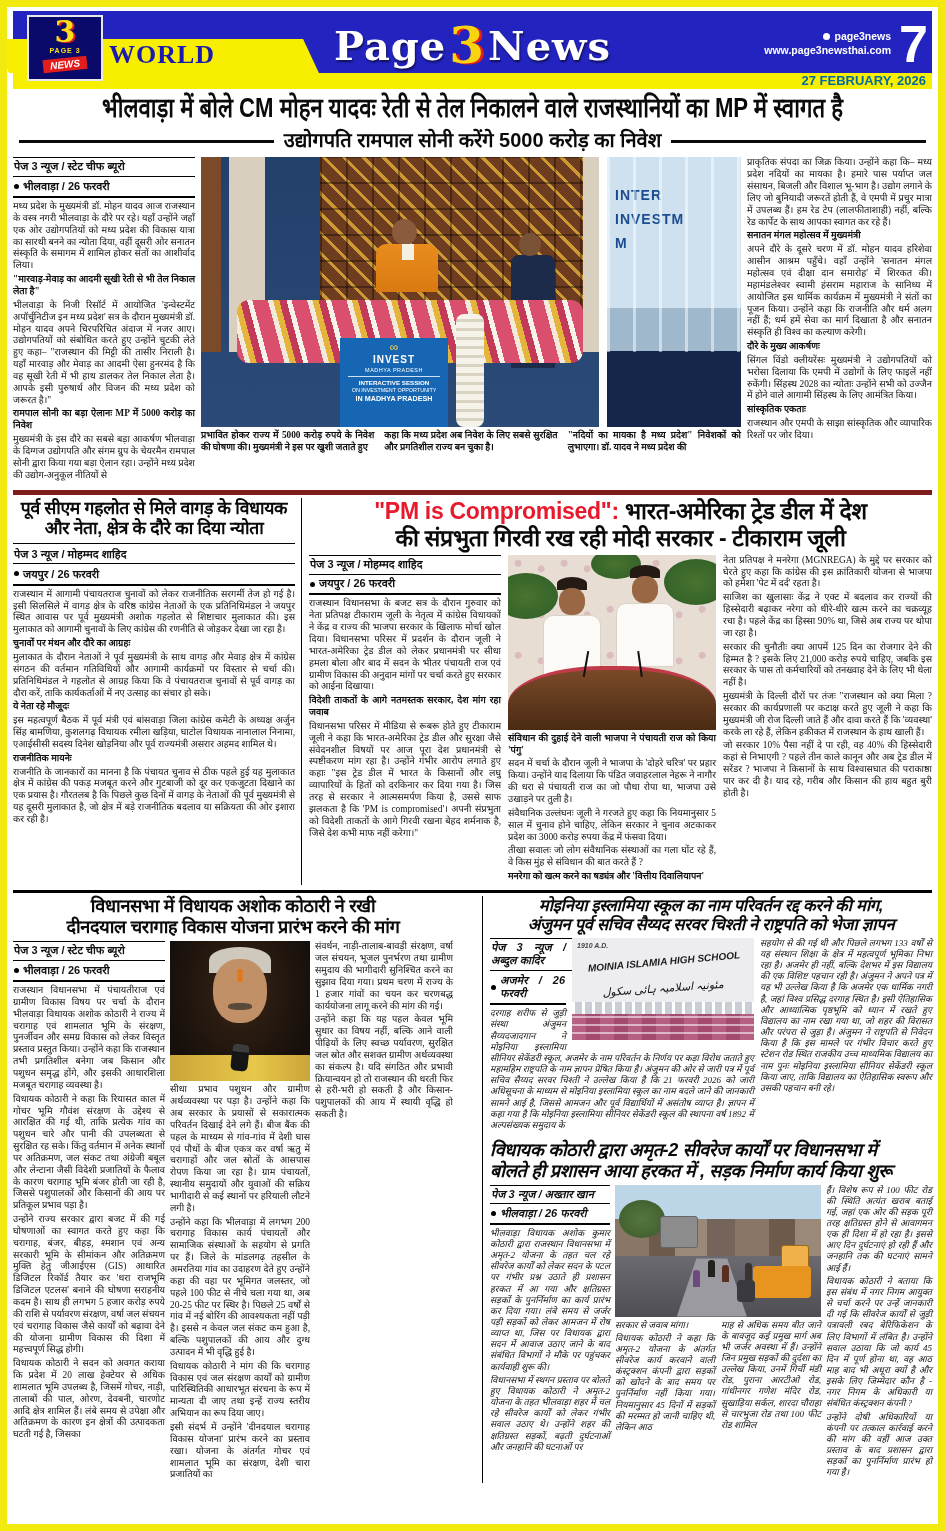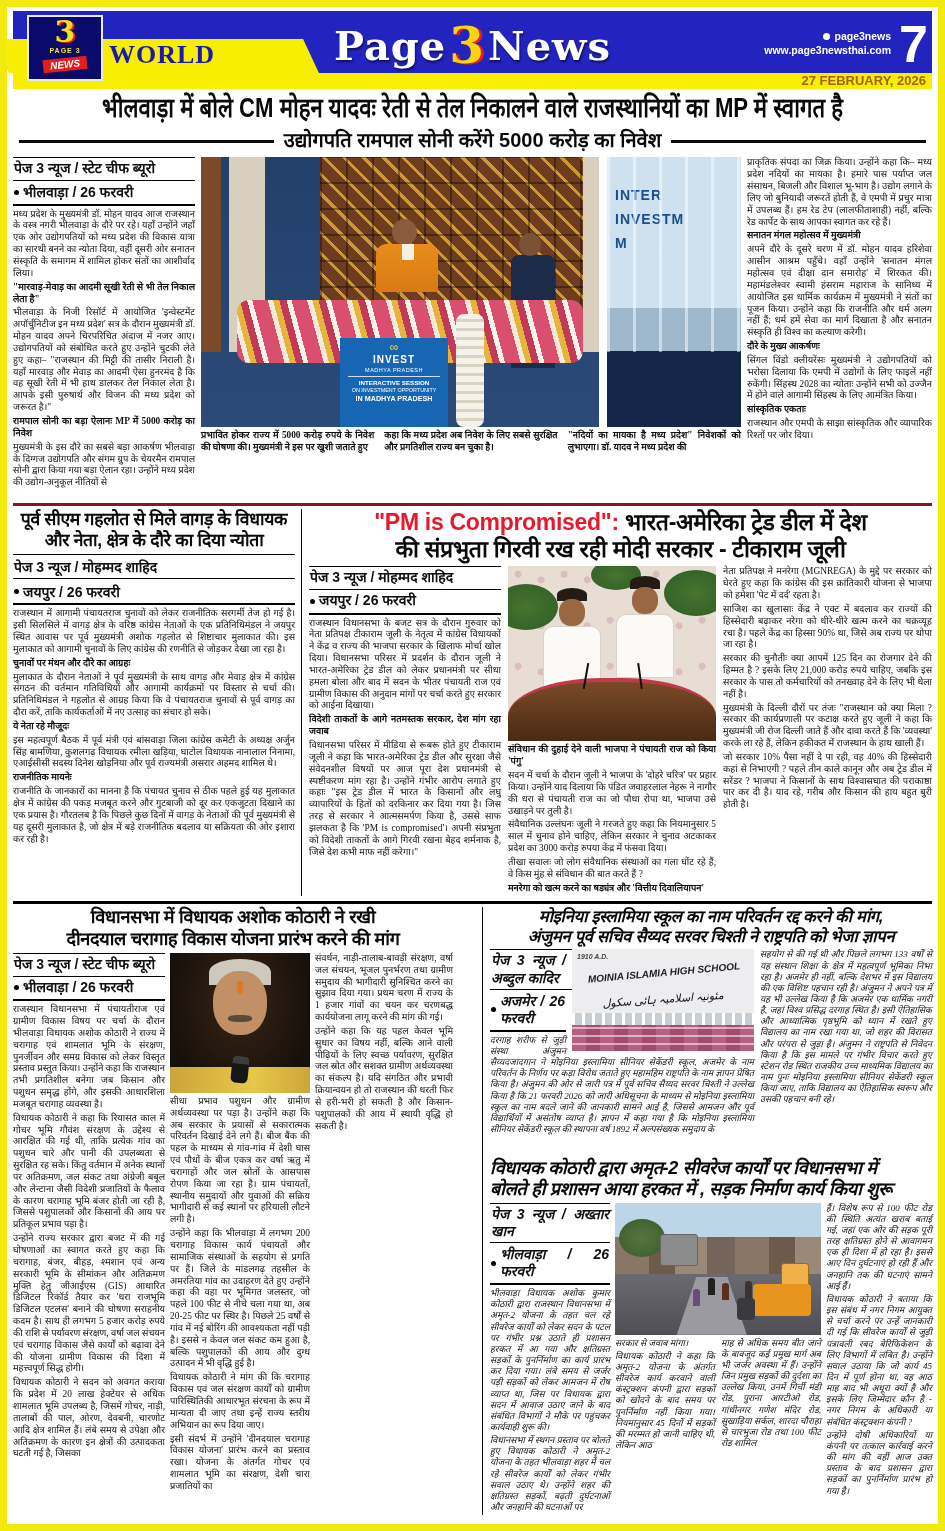--- a/index.html
+++ b/index.html
@@ -5,21 +5,21 @@
   html,body{margin:0;padding:0;}
   body{width:945px;height:1531px;font-family:"Liberation Serif","DejaVu Serif",serif;color:#111;}
   .sheet{width:945px;height:1531px;background:#f2e90f;box-sizing:border-box;padding:7px;overflow:hidden;}
   .inner{background:#fff;width:100%;height:100%;box-sizing:border-box;padding:2px 6px;overflow:hidden;}
 
   
   .masthead{position:relative;height:78px;margin-top:2px;}
   .mh-blue{position:absolute;left:0;right:0;top:0;bottom:16px;background:#2323c0;}
   .mh-strip{position:absolute;left:0;right:0;bottom:0;height:16px;background:#f8ee00;
             text-align:right;font-family:"Liberation Sans",sans-serif;font-weight:800;
-            font-size:13px;color:#a16207;line-height:16px;padding-right:6px;box-sizing:border-box;}
+            font-size:13px;color:#0369a1;line-height:16px;padding-right:6px;box-sizing:border-box;}
   .mh-yellow-left{position:absolute;left:-12px;bottom:16px;width:310px;height:34px;background:#f8ee00;
             transform:skewX(25deg);}
   .mh-world{position:absolute;left:96px;bottom:19px;font-family:"Liberation Serif",serif;
             font-weight:900;font-size:26px;color:#1a1ab0;letter-spacing:1px;z-index:3;}
   .logo-box{position:absolute;left:14px;top:4px;width:76px;height:66px;background:#0a0a6a;
             border:2px solid #e8e8e8;z-index:4;text-align:center;box-sizing:border-box;}
   .logo-3{font-family:"DejaVu Serif",serif;font-weight:900;font-size:30px;color:#f8e11a;line-height:30px;
           text-shadow:2px 1px 0 #e11d1d;}
   .logo-page3{font-family:"Liberation Sans",sans-serif;font-weight:700;font-size:7px;color:#f8e11a;letter-spacing:1px;}
   .logo-news{display:inline-block;background:#e11d1d;color:#fff;font-family:"Liberation Sans",sans-serif;
@@ -40,40 +40,40 @@
            text-align:center;white-space:nowrap;transform:scaleX(.82);transform-origin:center;color:#0a0a0a;}
   .deck-row{display:flex;align-items:flex-start;margin:2px 6px 4px;}
   .deck-rule{flex:1;border-top:3px solid #0a0a0a;margin-top:14px;}
   .deck{font-family:"Liberation Sans",sans-serif;font-weight:800;font-size:20px;padding:0 10px;color:#0a0a0a;}
 
   .hl{font-family:"Liberation Sans",sans-serif;font-weight:800;text-align:center;line-height:1.18;
       color:#0a0a0a;letter-spacing:-.3px;}
   .hl-red{color:#e8192c;}
 
   .byline{border-top:1.6px solid #000;margin-bottom:3px;font-family:"Liberation Sans",sans-serif;
-          font-weight:700;font-size:14px;}
+          font-weight:700;font-size:11px;}
   .by-name{padding:2px 1px;border-bottom:1px solid #000;}
   .by-date{padding:2.5px 1px;border-bottom:2px solid #000;display:flex;align-items:center;gap:4px;}
   .dot{width:5px;height:5px;background:#000;border-radius:50%;flex:0 0 auto;}
 
   .col{font-size:9.4px;line-height:1.26;text-align:justify;}
   .col .p{margin:0 0 2px;}
   .col .bh{font-weight:700;}
   .caption{font-size:9.3px;font-weight:700;line-height:1.25;text-align:justify;}
 
   
   .lead-row{display:flex;gap:6px;margin-top:2px;}
   .lead-c1{width:182px;flex:0 0 auto;}
   .lead-mid{width:540px;flex:0 0 auto;}
   .lead-c3{flex:1;}
   .lead-photos{display:flex;gap:8px;}
   .cap-row{display:flex;gap:10px;margin-top:3px;}
   .cap-row .caption{flex:1;}
 
-  .row2{display:flex;border-top:3px solid #7f1d1d;margin-top:12px;padding-top:3px;justify-content:center;}
+  .row2{display:flex;border-top:5px solid #7f1d1d;margin-top:6px;padding-top:3px;justify-content:center;}
   .art2{width:282px;flex:0 0 auto;padding-right:6px;}
   .art3{flex:1;border-left:1.5px solid #000;padding-left:7px;}
   .art3-cols{display:flex;gap:7px;margin-top:3px;}
   .art3-c1{width:192px;flex:0 0 auto;}
   .art3-c2{width:208px;flex:0 0 auto;}
   .art3-c3{flex:1;}
 
   .row3{display:flex;border-top:3px solid #000;margin-top:5px;padding-top:3px;gap:24px;}
   .blk-l{width:440px;flex:0 0 auto;padding-right:5px;}
   .blk-r{flex:1;border-left:1.5px solid #000;padding-left:7px;font-size:9px;font-style:italic;}
@@ -457,21 +457,21 @@
                 </div>
           </div>
           <div class="m-cb col">
             <div>
                   <p class="p">सहयोग से की गई थी और पिछले लगभग 133 वर्षों से यह संस्थान शिक्षा के क्षेत्र में महत्वपूर्ण भूमिका निभा रहा है। अजमेर ही नहीं, बल्कि देशभर में इस विद्यालय की एक विशिष्ट पहचान रही है। अंजुमन ने अपने पत्र में यह भी उल्लेख किया है कि अजमेर एक धार्मिक नगरी है, जहां विश्व प्रसिद्ध दरगाह स्थित है। इसी ऐतिहासिक और आध्यात्मिक पृष्ठभूमि को ध्यान में रखते हुए विद्यालय का नाम रखा गया था, जो शहर की विरासत और परंपरा से जुड़ा है। अंजुमन ने राष्ट्रपति से निवेदन किया है कि इस मामले पर गंभीर विचार करते हुए स्टेशन रोड स्थित राजकीय उच्च माध्यमिक विद्यालय का नाम पुनः मोइनिया इस्लामिया सीनियर सेकेंडरी स्कूल किया जाए, ताकि विद्यालय का ऐतिहासिक स्वरूप और उसकी पहचान बनी रहे।</p>
                 </div>
           </div>
         </div>
       </div>
 
-      <div style="margin-top:21px;">
+      <div style="margin-top:7px;">
         <div class="hl" style="font-size:18px;text-align:left;">
           <div>विधायक कोठारी द्वारा अमृत-2 सीवरेज कार्यों पर विधानसभा में</div>
           <div>बोलते ही प्रशासन  आया हरकत में , सड़क निर्माण कार्य किया शुरू</div>
         </div>
         <div class="a-cols">
           <div class="a-c1 col">
             <div class="byline">
               <div class="by-name">पेज 3 न्यूज / अख्तार खान</div>
               <div class="by-date">
                     <span class="dot"></span>

